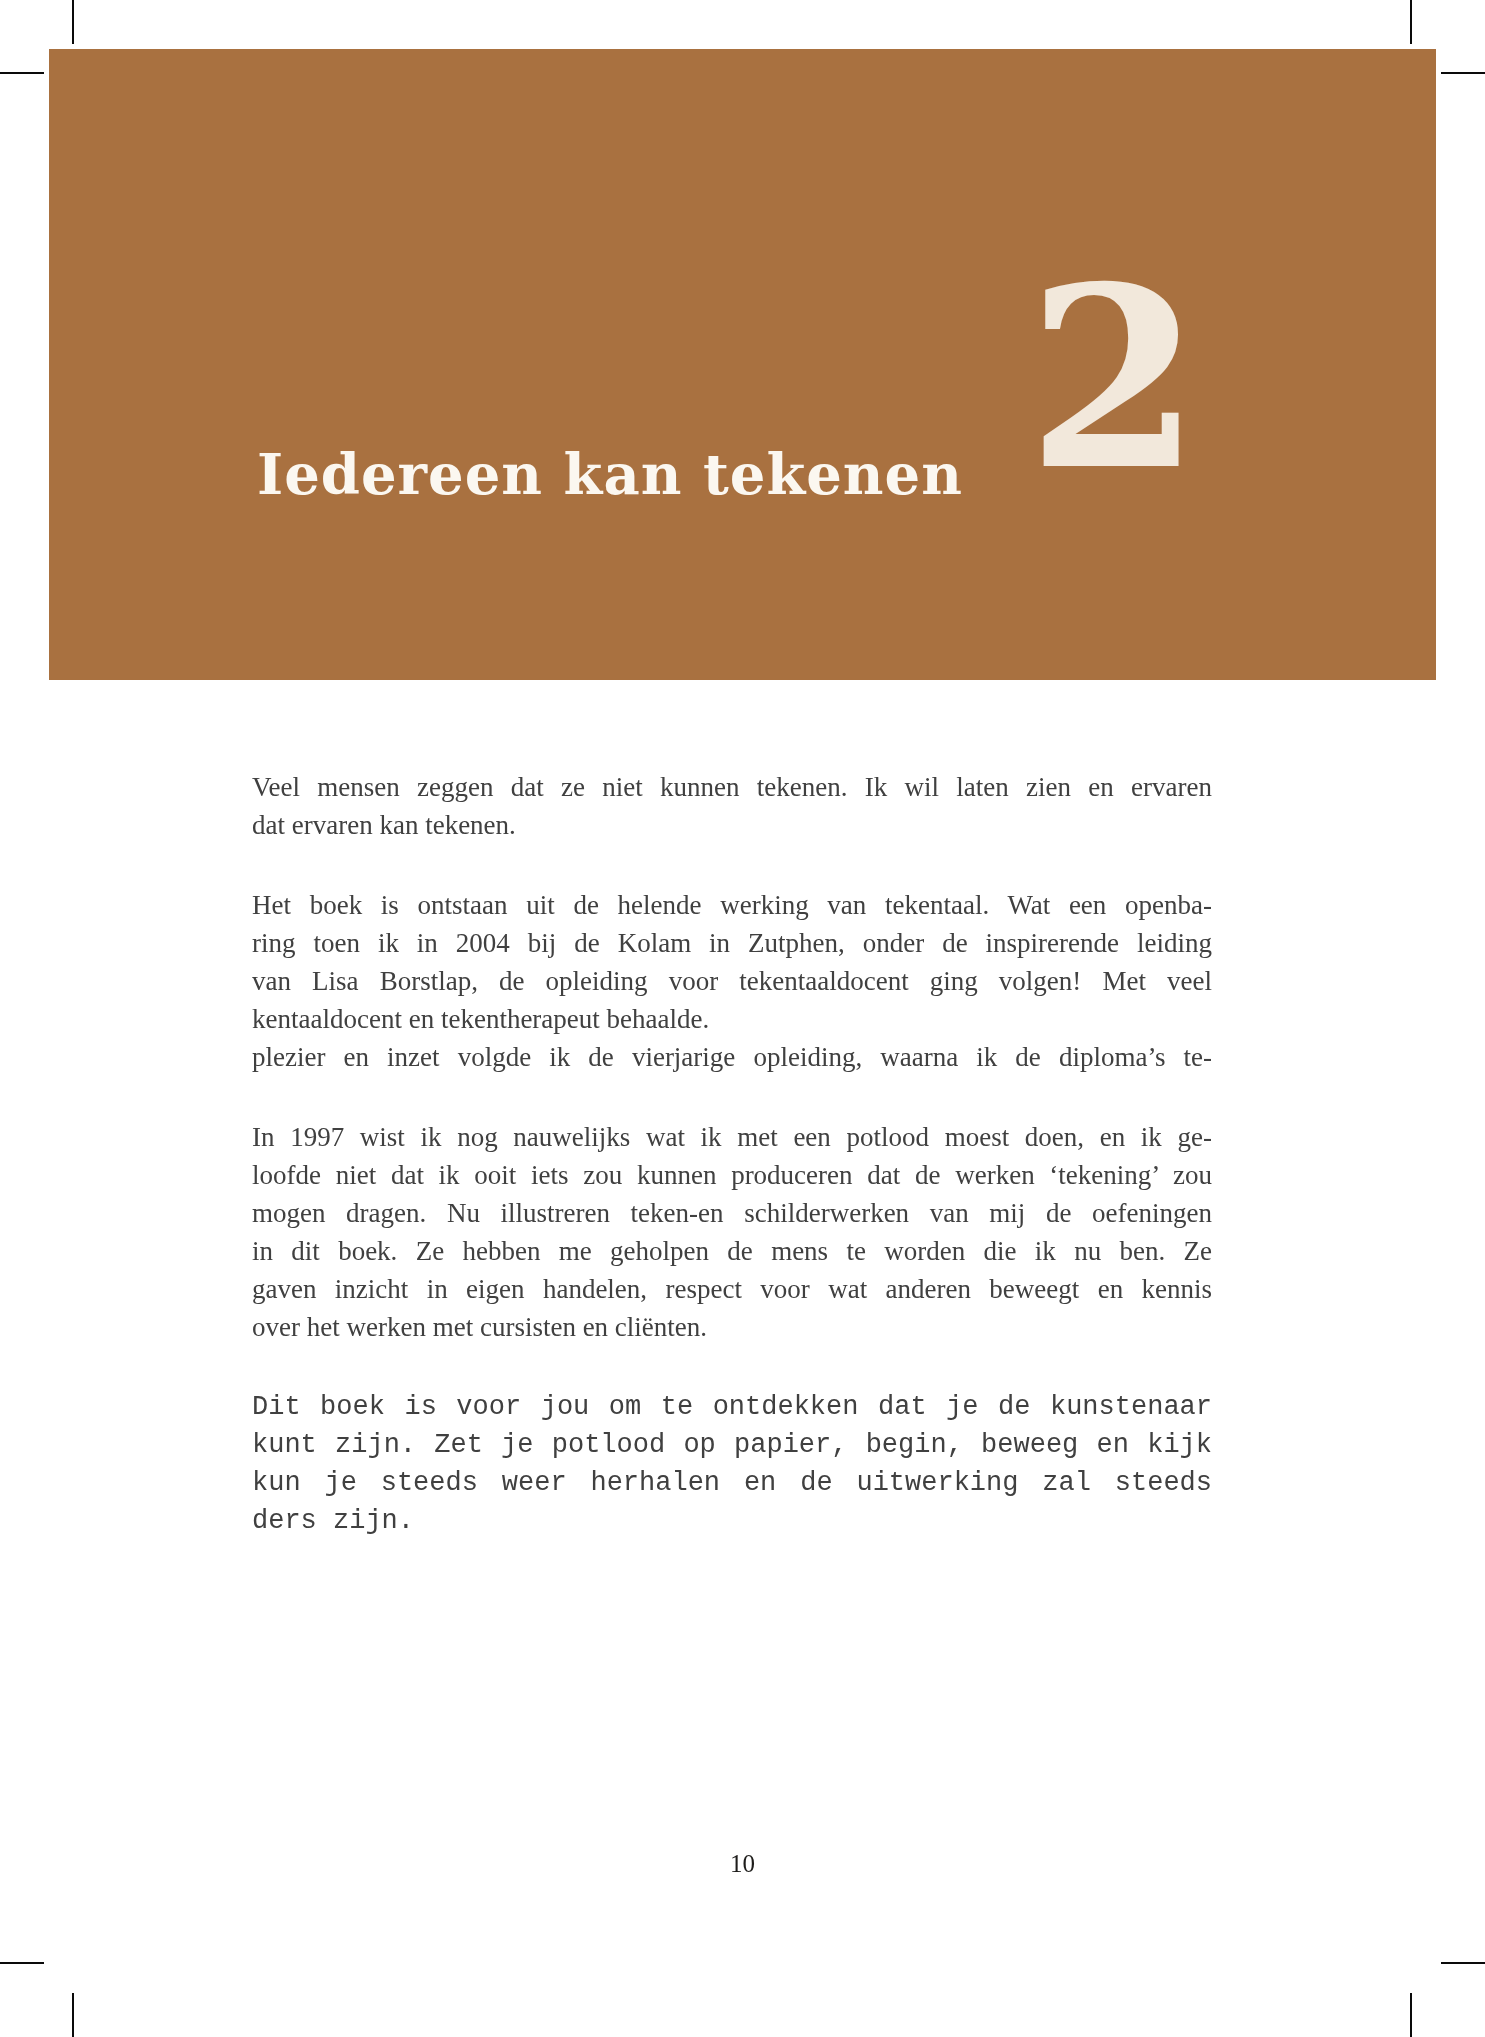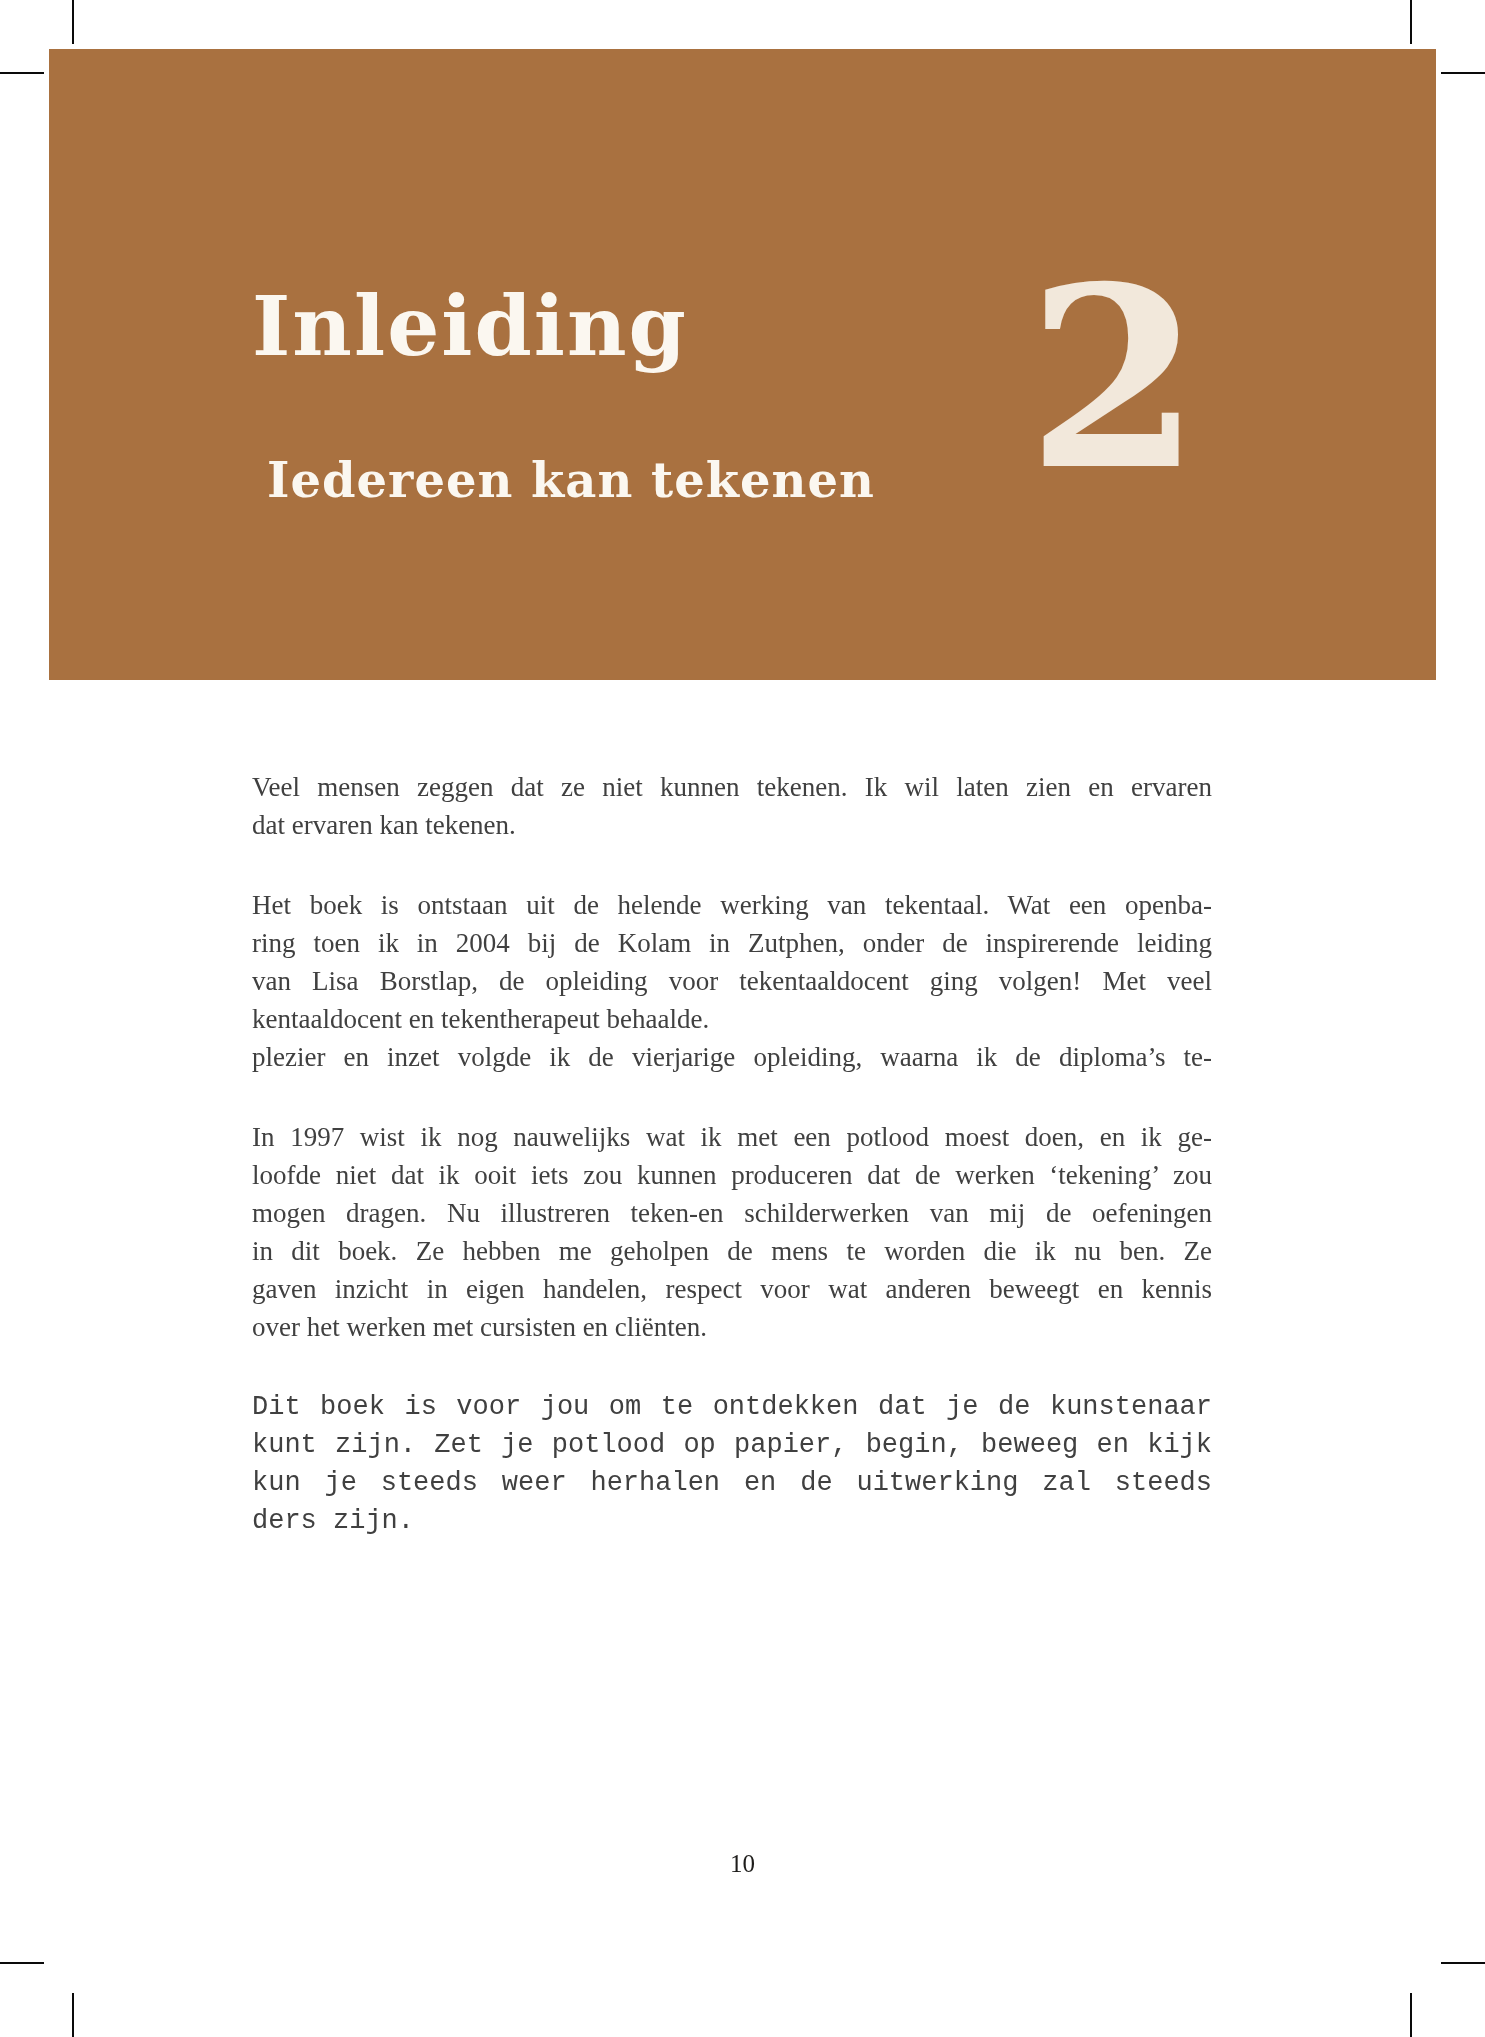--- a/index.html
+++ b/index.html
@@ -52,24 +52,24 @@
     font-size: 82px;
     line-height: 1;
     letter-spacing: 2px;
     color: #FBF7F0;
     white-space: nowrap;
   }
   .chapter-subtitle {
     position: absolute;
     left: 203px;
     top: 392px;
-    margin: 15px;
+    margin: 5px;
     font-family: "DejaVu Serif", serif;
     font-weight: 700;
-    font-size: 48px;
+    font-size: 56px;
     line-height: 1;
     letter-spacing: 1px;
     color: #FBF7F0;
     white-space: nowrap;
   }
   .chapter-number {
     position: absolute;
     left: 978px;
     top: 204px;
     font-family: "DejaVu Serif", serif;
@@ -120,21 +120,20 @@
   <div class="crop v tl-v"></div>
   <div class="crop h tl-h"></div>
   <div class="crop v tr-v"></div>
   <div class="crop h tr-h"></div>
   <div class="crop h bl-h"></div>
   <div class="crop v bl-v"></div>
   <div class="crop h br-h"></div>
   <div class="crop v br-v"></div>
 
   <header class="chapter-header" style="background: rgb(169, 113, 64);">
-    <h1 class="chapter-title" style="color: rgb(251, 247, 240);">Inleiding</h1>
     <h2 class="chapter-subtitle" style="color: rgb(251, 247, 240);">Iedereen kan tekenen</h2>
     <div class="chapter-number" style="color: rgb(242, 232, 219);">2</div>
   </header>
 
   <main class="body-text" id="paragraphs" style="color: #404040;">
       <div class="paragraph">
         <div class="line">Veel mensen zeggen dat ze niet kunnen tekenen. Ik wil laten zien en ervaren</div>
         <div class="line last">dat ervaren kan tekenen.</div>
       </div>
       <div class="paragraph">

